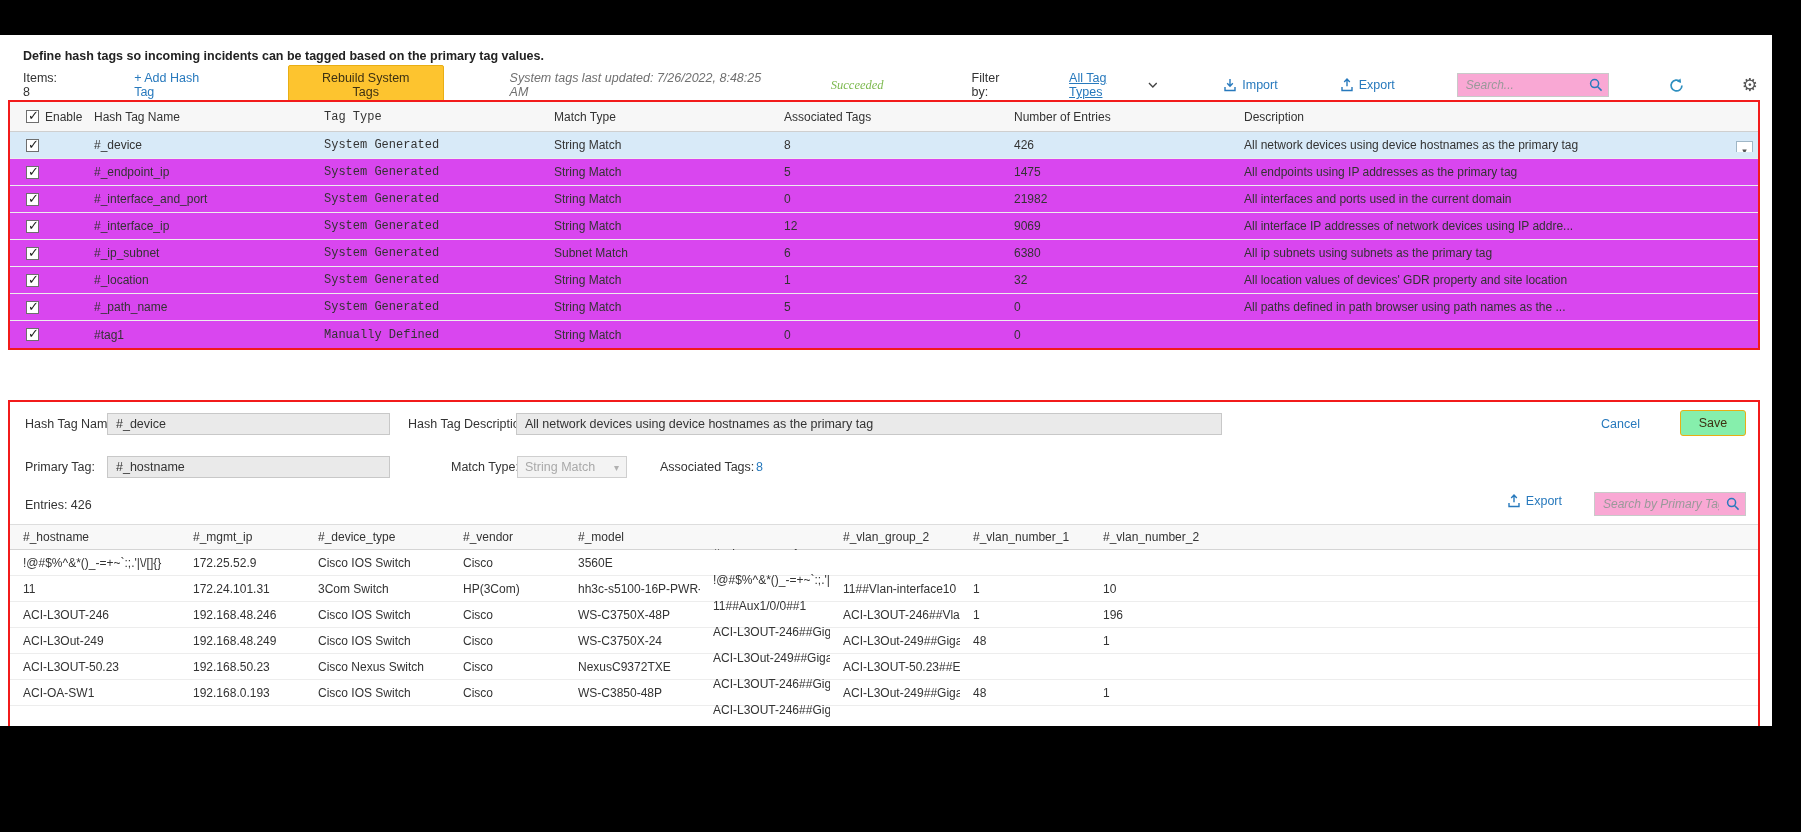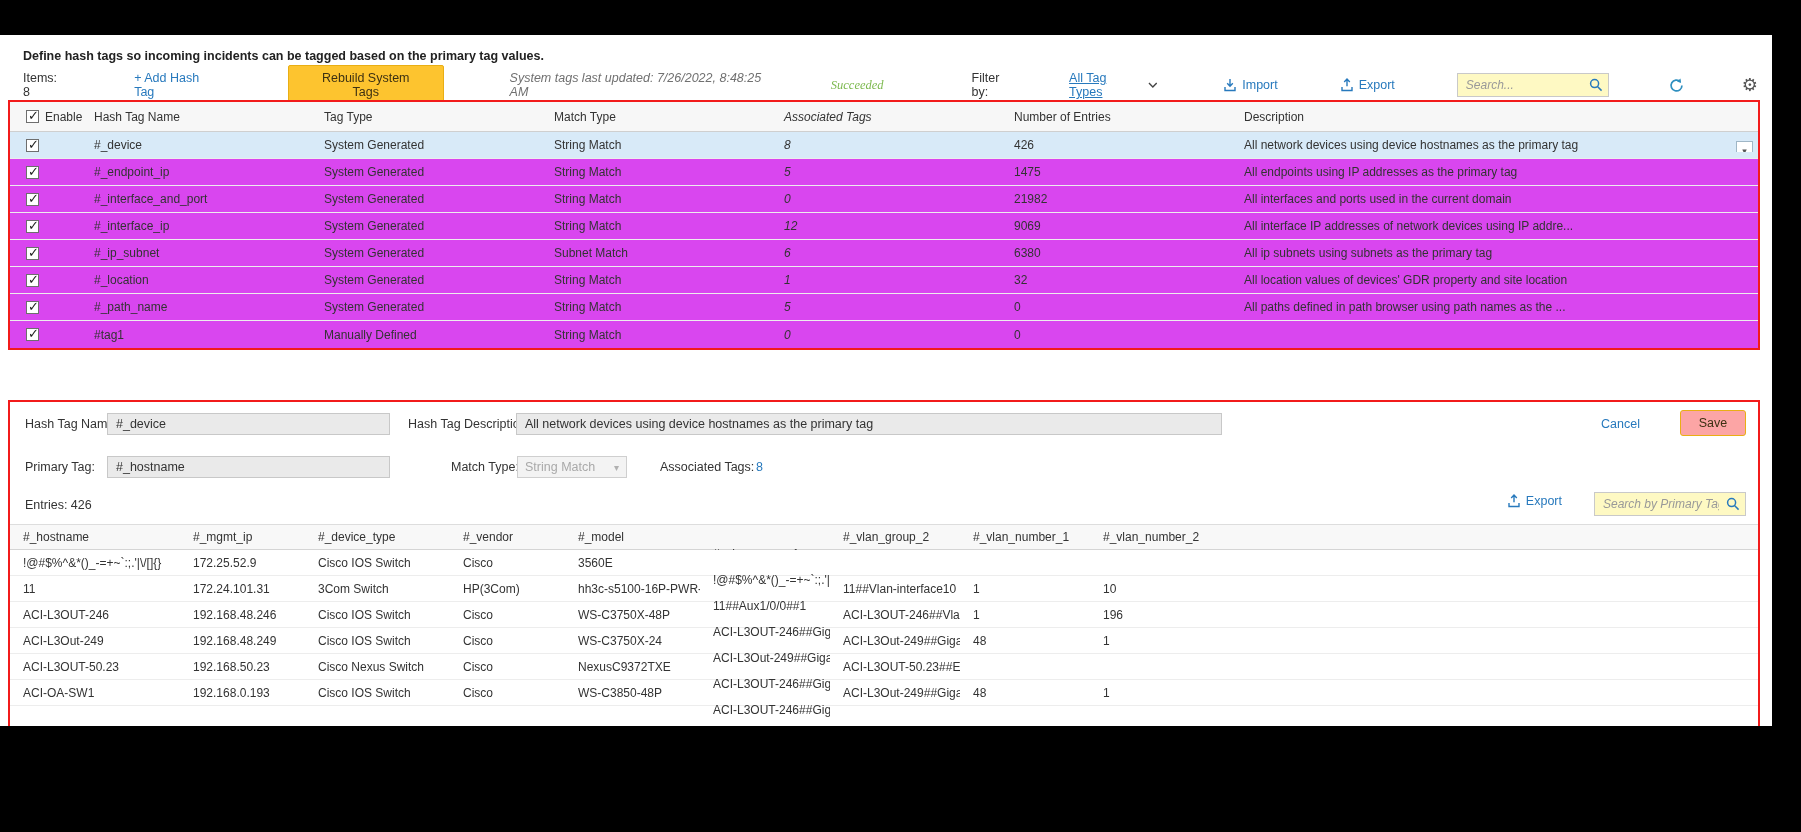--- a/index.html
+++ b/index.html
@@ -14,51 +14,51 @@
   .add-link{margin-right:24px;}
   .btn-yellow{background:#fdc42f;border:1px solid #e9ae14;border-radius:2px;color:#3d3112;padding:5px 20px;font-size:12.5px;cursor:pointer;font-family:Liberation Sans, sans-serif;}
   .rebuild{margin-right:22px;}
   .updated{font-style:italic;color:#707070;margin-right:12px;font-size:12.5px;}
   .succeeded{color:#7cb94e;font-style:italic;font-size:12.5px;font-family:Liberation Serif, serif;}
   .spacer{flex:1;}
   .filter-label{margin-right:7px;font-size:12.5px;color:#333;}
   .filter-value{display:inline-flex;align-items:center;gap:7px;margin-right:22px;text-decoration:underline;}
   .tool-link{display:inline-flex;align-items:center;gap:5px;margin-right:18px;}
   .searchbox{position:relative;margin-right:16px;}
-  .searchbox input{width:152px;height:24px;border:1px solid #c9c9c9;padding:0 26px 0 8px;font-size:12px;color:#444;font-family:inherit;background:#fef9c3;}
+  .searchbox input{width:152px;height:24px;border:1px solid #c9c9c9;padding:0 26px 0 8px;font-size:12px;color:#444;font-family:inherit;background:#f9a8d4;}
   .searchbox input::placeholder{color:#999;font-style:italic;}
   .searchbox .mag{position:absolute;right:6px;top:5px;cursor:pointer;}
   .icon-btn{margin-right:14px;cursor:pointer;display:inline-flex;align-items:center;}
   .gear{font-size:18px;color:#555;line-height:1;cursor:pointer;}
   
   .tags-table{position:absolute;left:8px;right:12px;top:65px;border:2px solid #f21b1b;background:#fff;}
   .thead{height:30px;background:#f7f7f7;border-bottom:1px solid #cfcfcf;display:flex;align-items:center;font-size:12px;color:#333;}
   .trow{height:27px;display:flex;align-items:center;border-bottom:1px solid #ededed;background:#d946ef;}
   .trow:last-child{border-bottom:none;}
   .trow.selected{background:#d8eaf8;}
   .tc{padding-left:12px;white-space:nowrap;overflow:hidden;}
   .c-enabled{width:72px;padding-left:16px;display:flex;align-items:center;gap:6px;}
   .c-name{width:230px;}
-  .c-type{width:230px;}
+  .c-type{width:230px;font-family:Liberation Mono, monospace;}
   .c-match{width:230px;}
-  .c-assoc{width:230px;font-style:italic;}
+  .c-assoc{width:230px;}
   .c-entries{width:230px;}
   .c-desc{flex:1;position:relative;padding-right:28px;}
   .cb{display:inline-block;width:13px;height:13px;border:1px solid #6e6e6e;background:#fff;position:relative;flex:none;cursor:pointer;}
   .cb.checked::after{content:"\2713";position:absolute;left:1px;top:-3px;font-size:13px;color:#1c1c1c;font-weight:bold;}
   .desc-combo{position:absolute;right:5px;top:3px;width:17px;height:20px;background:#fff;border:1px solid #9fb6c6;display:flex;align-items:center;justify-content:center;cursor:pointer;}
   .combo-arrow{font-size:9px;color:#555;}
   
   .detail{position:absolute;left:8px;right:12px;top:365px;height:360px;border:2px solid #f21b1b;background:#fff;}
   .flabel{position:absolute;line-height:24px;font-size:12.5px;color:#333;white-space:nowrap;}
   .fin{position:absolute;height:22px;background:#eaeaea;border:1px solid #c8c8c8;font-size:12.5px;color:#333;padding:0 8px;font-family:inherit;}
   .fsel{position:absolute;height:22px;background:#f3f3f3;border:1px solid #cfcfcf;color:#a9a9a9;font-size:12.5px;padding:0 7px;display:flex;align-items:center;justify-content:space-between;cursor:default;}
   .fsel .combo-arrow{color:#b0b0b0;font-size:10px;}
   .cancel-link{position:absolute;right:118px;top:10px;line-height:24px;}
-  .save-btn{position:absolute;right:12px;top:8px;width:66px;height:26px;background:#fca5a5;border:1px solid #e9ae14;border-radius:3px;font-size:12.5px;color:#3d3112;font-family:inherit;cursor:pointer;}
+  .save-btn{position:absolute;right:12px;top:8px;width:66px;height:26px;background:#86efac;border:1px solid #e9ae14;border-radius:3px;font-size:12.5px;color:#3d3112;font-family:inherit;cursor:pointer;}
   .assoc-val{position:absolute;line-height:24px;font-size:12.5px;color:#2779bd;cursor:pointer;}
   .d-export{position:absolute;right:178px;top:92px;}
   .d-search{position:absolute;right:12px;top:90px;margin:0;}
   .d-search input{width:152px;}
   .ehead{position:absolute;left:0;right:0;top:122px;height:26px;background:#f8f8f8;border-top:1px solid #ddd;border-bottom:1px solid #d5d5d5;display:flex;align-items:center;font-size:12px;color:#333;}
   .ebody{position:absolute;left:0;right:0;top:148px;}
   .erow{height:26px;display:flex;align-items:center;border-bottom:1px solid #ededed;background:#fff;}
   .ec{padding:0 4px 0 13px;white-space:nowrap;overflow:hidden;font-size:12px;color:#333;}
   .w0{width:170px;}.w1{width:125px;}.w2{width:145px;}.w3{width:115px;}.w4{width:135px;}
   .w5{width:130px;margin-top:34px;}.w6{width:130px;}.w7{width:130px;}.w8{width:130px;}.wf{flex:1;padding:0;}

